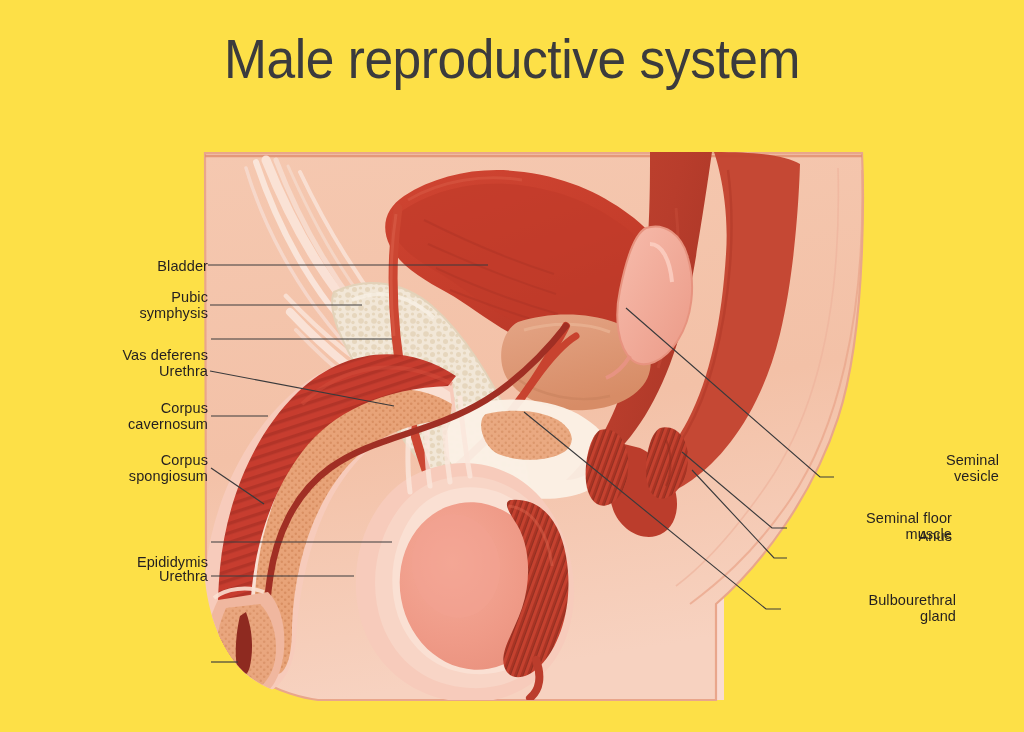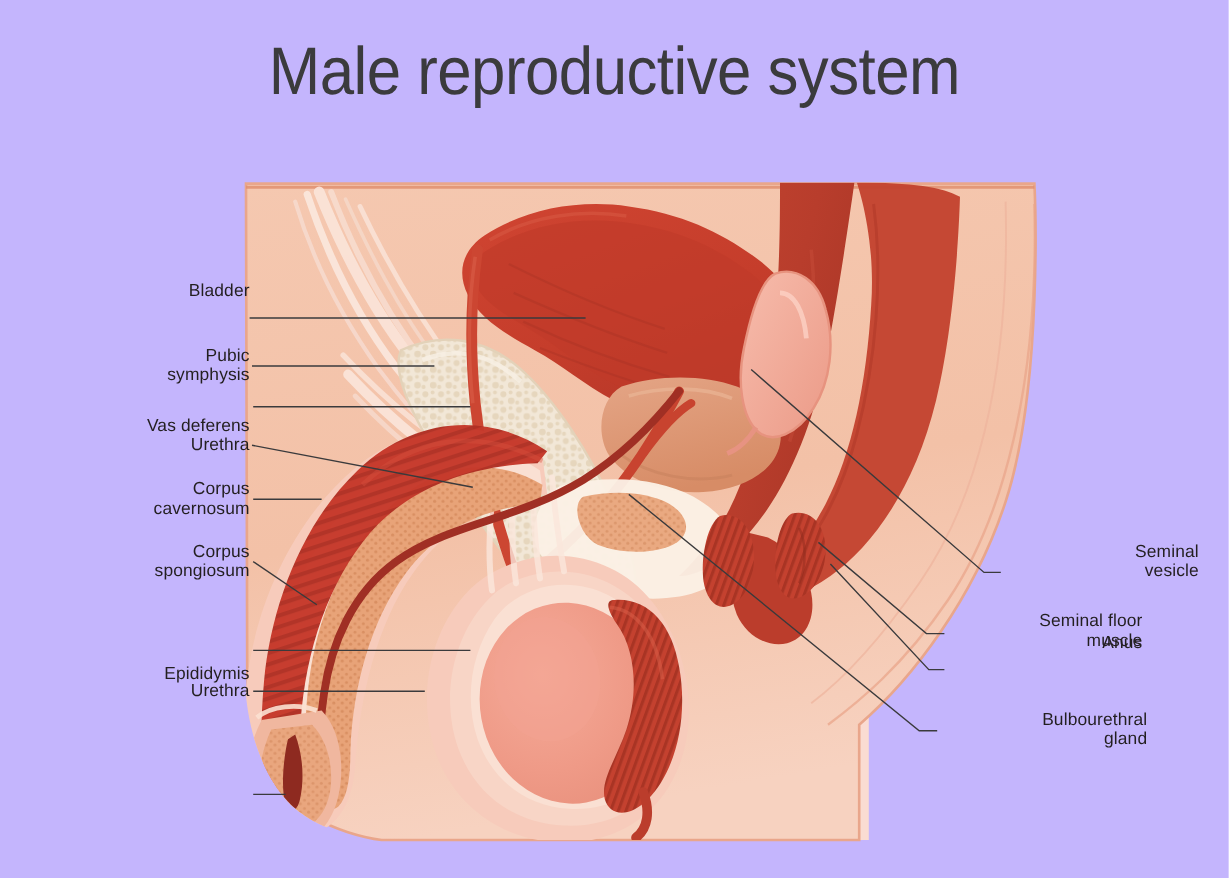--- a/index.html
+++ b/index.html
@@ -13,21 +13,21 @@
     height: 732px;
     overflow: hidden;
     font-family: "Liberation Sans", "DejaVu Sans", sans-serif;
     color: #231f20;
     position: relative;
   }
   #page {
     position: relative;
     width: 1024px;
     height: 732px;
-    background: #c4b5fd;
+    background: #fde047;
   }
   #figure-title {
     position: absolute;
     left: 0;
     top: 26px;
     width: 1024px;
     text-align: center;
     font-size: 56px;
     font-weight: 400;
     letter-spacing: -0.5px;
@@ -322,21 +322,21 @@
       <line x1="211" y1="662" x2="238" y2="662"></line>
     </g>
     <g stroke="#3a3a3c" stroke-width="1.15" fill="none">
       <path d="M 626,308 L 820,477 L 834,477"></path>
       <path d="M 682,452 L 772,528 L 787,528"></path>
       <path d="M 692,470 L 774,558 L 787,558"></path>
       <path d="M 524,412 L 766,609 L 781,609"></path>
     </g>
   </svg>
 
-  <div class="label left" style="left:45px;  top:235px; width:163px;">Bladder</div>
+  <div class="label left" style="left:45px;  top:258px; width:163px;">Bladder</div>
   <div class="label left" style="left:45px;  top:289px; width:163px;">Pubic
 symphysis</div>
   <div class="label left" style="left:45px;  top:347px; width:163px;">Vas deferens</div>
   <div class="label left" style="left:45px;  top:363px; width:163px;">Urethra</div>
   <div class="label left" style="left:45px;  top:400px; width:163px;">Corpus
 cavernosum</div>
   <div class="label left" style="left:45px;  top:452px; width:163px;">Corpus
 spongiosum</div>
   <div class="label left" style="left:45px;  top:534px; width:163px;margin-top:20px;">Epididymis</div>
   <div class="label left" style="left:45px;  top:568px; width:163px;">Urethra</div>

